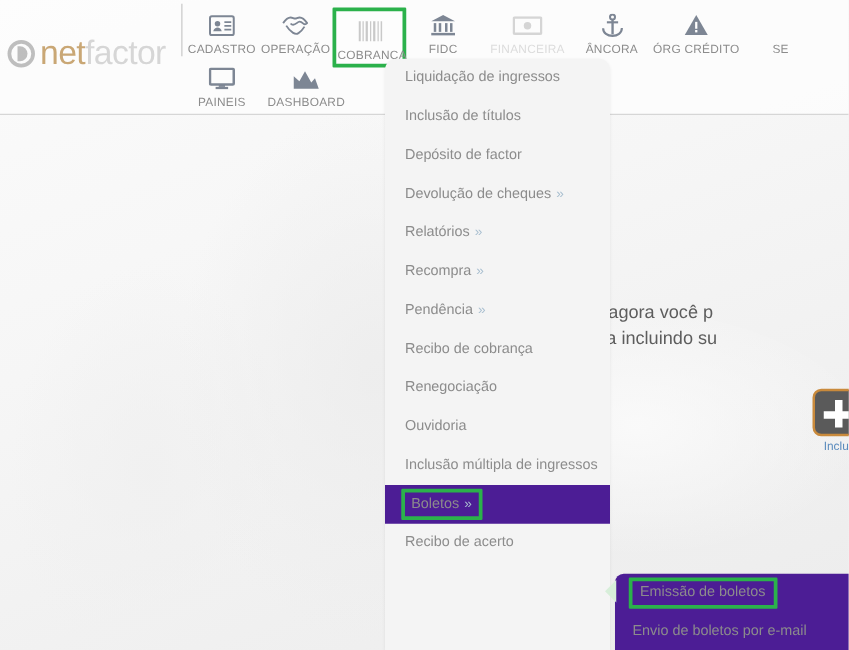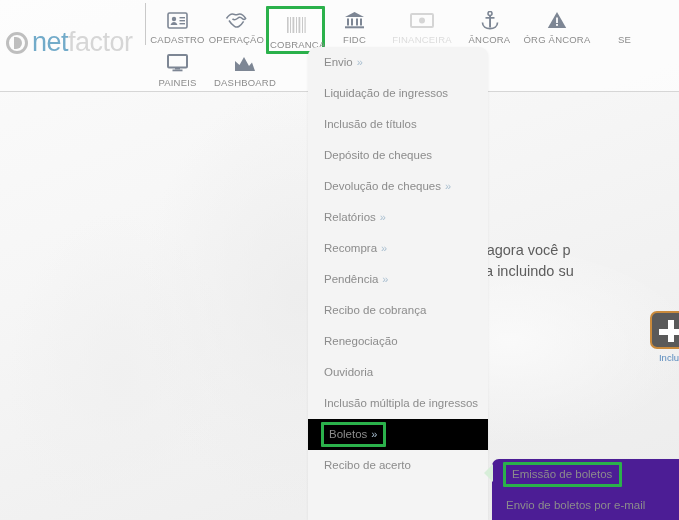--- a/index.html
+++ b/index.html
@@ -76,21 +76,21 @@
     width: 8px; height: 12px;
     background: #8d8d8d;
     border-radius: 0 6px 6px 0;
   }
   #logo .word {
     font-size: 27px;
     letter-spacing: -0.5px;
     color: #b8b8b8;
     font-weight: 300;
   }
-  #logo .word .light { color: #0369a1; }
+  #logo .word .light { color: #a16207; }
 
   #logo-divider {
     position: absolute;
     left: 145px; top: 3px;
     width: 1px; height: 42px;
     background: #c9c9c9;
   }
 
   
   .nav-row {
@@ -154,21 +154,21 @@
     white-space: nowrap;
     cursor: pointer;
     box-sizing: border-box;
   }
   .menu-item .chev {
     color: #a9bfd0;
     font-size: 11px;
     margin-left: 4px;
   }
   .menu-item.selected {
-    background: #000000;
+    background: #4c1d95;
   }
   .menu-item.selected .mi-text {
     border: 3px solid #2bb14b;
     padding: 1px 6px 1px 5px;
     border-radius: 1px;
     position: absolute;
     left: 13px; top: 3px;
     line-height: 17px;
     background: transparent;
   }
@@ -371,21 +371,21 @@
     </div>
 
     <div class="nav-item wide">
       <div class="icon">
         <svg width="20" height="18" viewBox="0 0 20 18">
             <path d="M10 1L19.2 17H0.8z" fill="currentColor"></path>
             <rect x="9.1" y="6.5" width="1.8" height="5.5" fill="#ffffff"></rect>
             <rect x="9.1" y="13" width="1.8" height="1.9" fill="#ffffff"></rect>
           </svg>
       </div>
-      <div class="label">ÓRG ÂNCORA</div>
+      <div class="label">ÓRG CRÉDITO</div>
     </div>
 
     <div class="nav-item">
       <div class="icon"></div>
       <div class="label">SE</div>
     </div>
 
   </div>
 
   <div class="nav-row" id="nav-row-2">
@@ -413,24 +413,23 @@
     <div class="nav-item">
       <div class="icon"></div>
       <div class="label">P</div>
     </div>
 
   </div>
 
 </div>
 
 <div id="dropdown">
-  <div class="menu-item"><span class="mi-text"><span>Envio</span><span class="chev">»</span></span></div>
   <div class="menu-item"><span class="mi-text"><span>Liquidação de ingressos</span></span></div>
   <div class="menu-item"><span class="mi-text"><span>Inclusão de títulos</span></span></div>
-  <div class="menu-item"><span class="mi-text"><span>Depósito de cheques</span></span></div>
+  <div class="menu-item"><span class="mi-text"><span>Depósito de factor</span></span></div>
   <div class="menu-item"><span class="mi-text"><span>Devolução de cheques</span><span class="chev">»</span></span></div>
   <div class="menu-item"><span class="mi-text"><span>Relatórios</span><span class="chev">»</span></span></div>
   <div class="menu-item"><span class="mi-text"><span>Recompra</span><span class="chev">»</span></span></div>
   <div class="menu-item"><span class="mi-text"><span>Pendência</span><span class="chev">»</span></span></div>
   <div class="menu-item"><span class="mi-text"><span>Recibo de cobrança</span></span></div>
   <div class="menu-item"><span class="mi-text"><span>Renegociação</span></span></div>
   <div class="menu-item"><span class="mi-text"><span>Ouvidoria</span></span></div>
   <div class="menu-item"><span class="mi-text"><span>Inclusão múltipla de ingressos</span></span></div>
   <div class="menu-item selected">
       <span class="mi-text"><span>Boletos</span><span class="chev">»</span></span>

